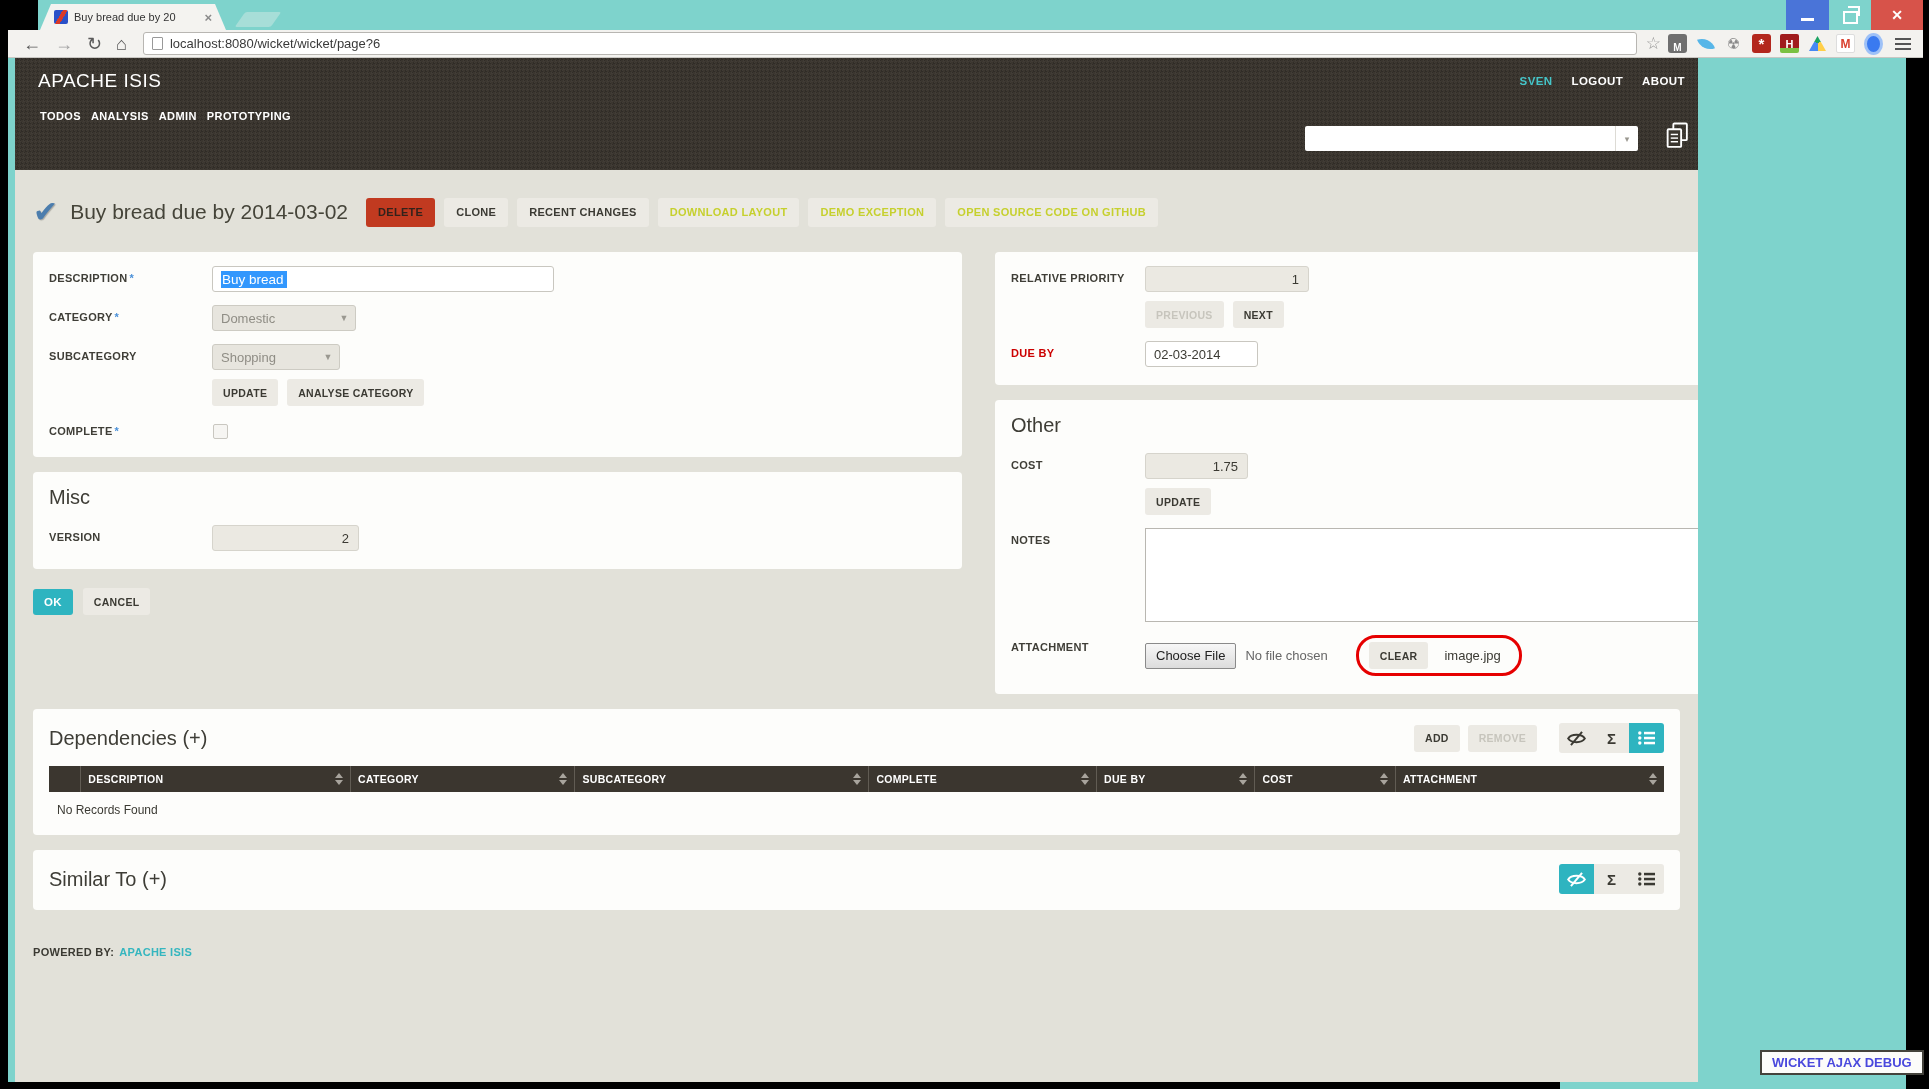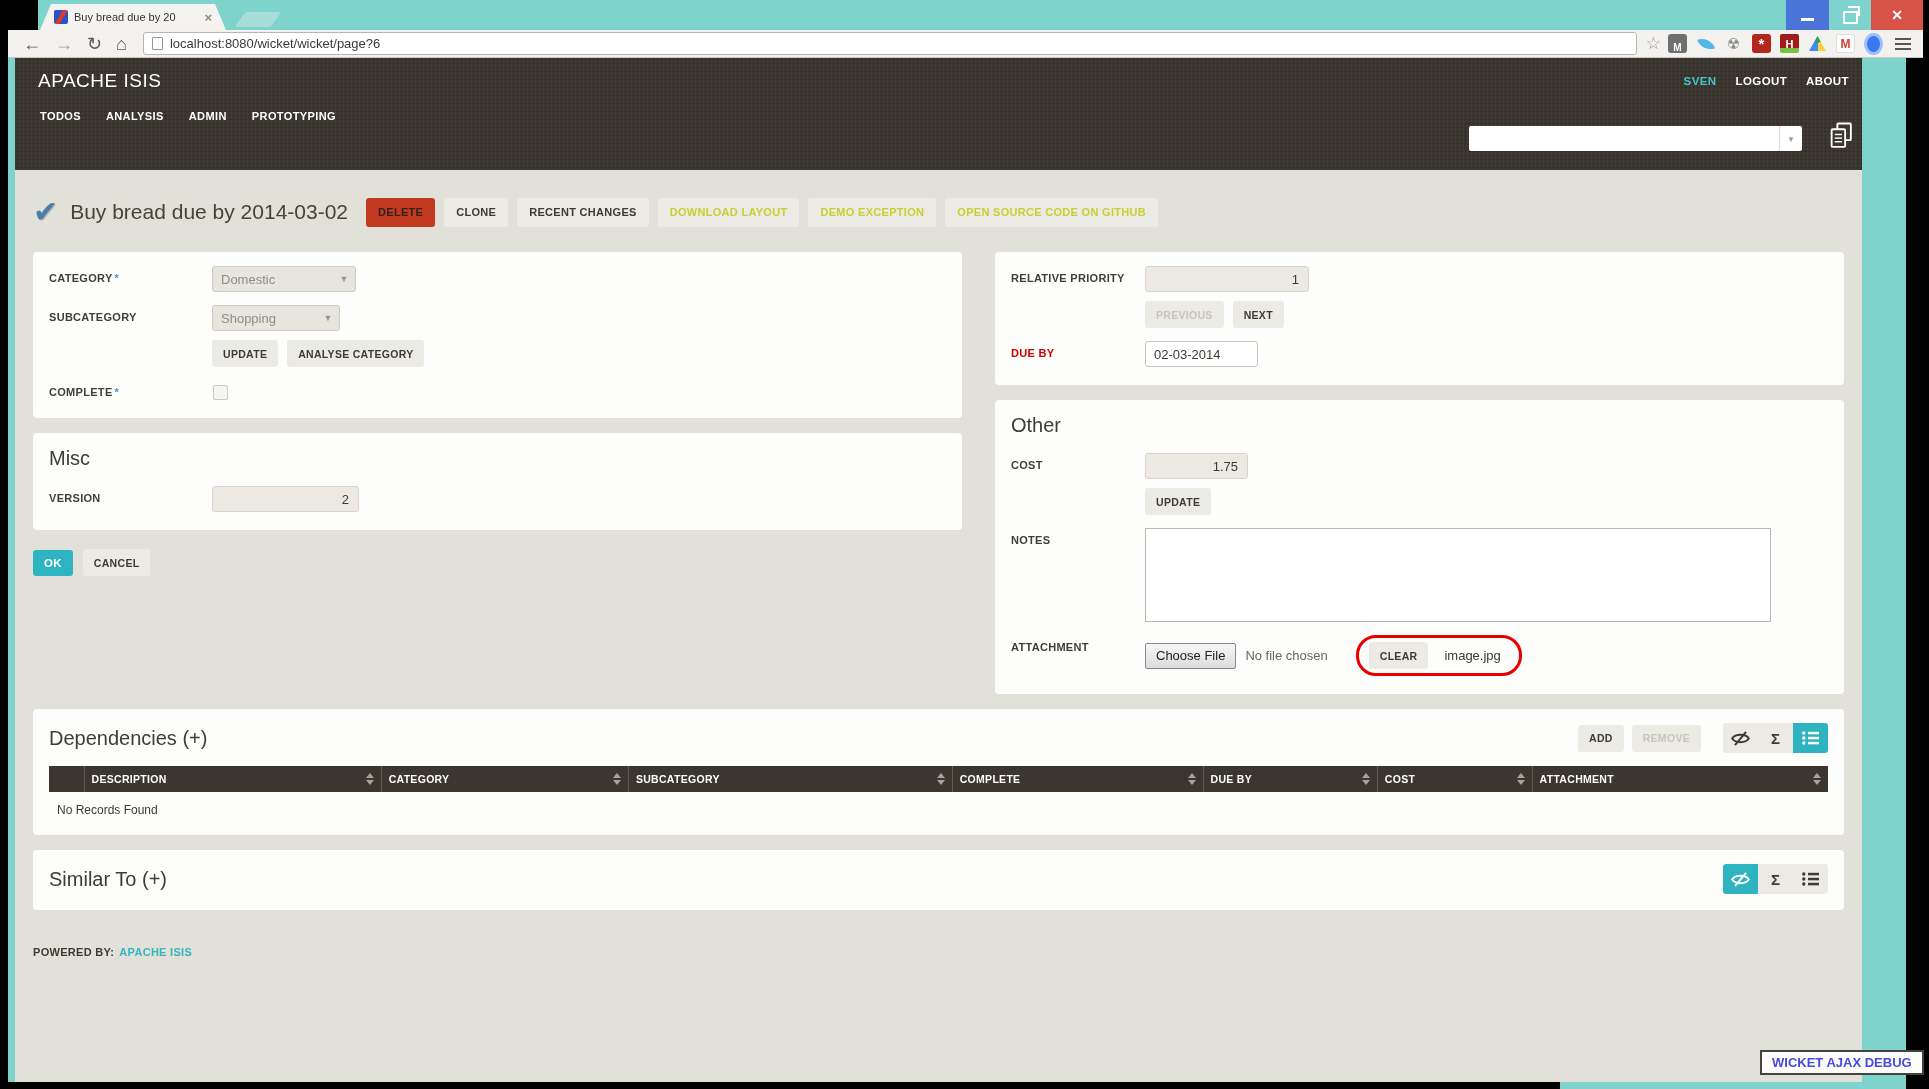--- a/index.html
+++ b/index.html
@@ -47,28 +47,28 @@
   .drive{width:17px;height:15px;background:conic-gradient(from 180deg,#4688f4 0 33%,#1da462 0 66%,#ffcf48 0);
     clip-path:polygon(50% 0,100% 100%,0 100%);}
   .ext-gm{background:#fff;border:1px solid #ddd;color:#d93f2d;font-weight:bold;font-size:12px;border-radius:2px;box-sizing:border-box;}
   .ext-circ{width:16px;height:16px;border-radius:50%;background:#3a7af0;border:3px solid #9ec1f7;box-sizing:content-box;}
   .menu-glyph{width:16px;height:2px;background:#555;box-shadow:0 5px 0 #555,0 10px 0 #555;margin-top:-10px;}
   .menubtn{width:24px;height:22px;display:flex;align-items:center;justify-content:center;margin-left:8px;}
 
   
   .viewport{position:absolute;left:8px;top:58px;width:1898px;height:1024px;background:#7ed3cc;
     padding-left:7px;padding-right:13px;box-sizing:border-box;}
-  .page{width:1847px;height:100%;background:#e2e1d9;overflow:hidden;position:relative;}
+  .page{width:1683px;height:100%;background:#e2e1d9;overflow:hidden;position:relative;}
 
   .app-header{position:relative;height:112px;background-color:#3b362f;
     background-image:linear-gradient(45deg,rgba(255,255,255,.03) 25%,transparent 25%,transparent 75%,rgba(255,255,255,.03) 75%),
       linear-gradient(45deg,rgba(0,0,0,.18) 25%,transparent 25%,transparent 75%,rgba(0,0,0,.18) 75%);
     background-size:4px 4px;background-position:0 0,2px 2px;}
   .brand{position:absolute;left:23px;top:12px;color:#fff;font-size:19px;letter-spacing:.5px;}
-  .appnav{position:absolute;left:25px;top:52px;display:flex;gap:25px;}
+  .appnav{position:absolute;left:25px;top:52px;display:flex;gap:10px;}
   .appnav .nitem{color:#fff;font-weight:bold;font-size:11px;letter-spacing:.4px;cursor:pointer;}
   .applinks{position:absolute;right:13px;top:17px;display:flex;gap:19px;align-items:center;}
   .applinks .litem{color:#fff;font-weight:bold;font-size:11.5px;letter-spacing:.4px;cursor:pointer;}
   .applinks .user{color:#45c5c9;margin-left:16px;}
   .searchwrap{position:absolute;right:60px;top:68px;width:333px;height:25px;background:#fff;border-radius:2px;
     display:flex;align-items:stretch;}
   .searchinput{flex:1;border:none;outline:none;background:transparent;font-size:13px;padding:0 8px;}
   .search-arrow{width:22px;display:flex;align-items:center;justify-content:center;color:#9a9890;
     border-left:1px solid #dddbd5;font-size:9px;}
   .copyicon{position:absolute;right:8px;top:64px;}
@@ -252,20 +252,30 @@
           <button class="btn proto">DOWNLOAD LAYOUT</button>
           <button class="btn proto">DEMO EXCEPTION</button>
           <button class="btn proto">OPEN SOURCE CODE ON GITHUB</button>
         </div>
 
         <div class="columns">
 
           <div class="col-left">
             <div class="card">
 
+              <div class="frow">
+                <div class="flabel">
+                  <span>DESCRIPTION</span><span class="req">*</span>
+                </div>
+                <div class="fbody">
+                  <div class="text-display">
+                    <span class="sel">Buy bread</span>
+                  </div>
+                </div>
+              </div>
 
               <div class="frow">
                 <div class="flabel">
                   <span>CATEGORY</span><span class="req">*</span>
                 </div>
                 <div class="fbody">
                   <div class="select" style="width:144px">
                     <span>Domestic</span>
                     <span class="sarrow">▼</span>
                   </div>

